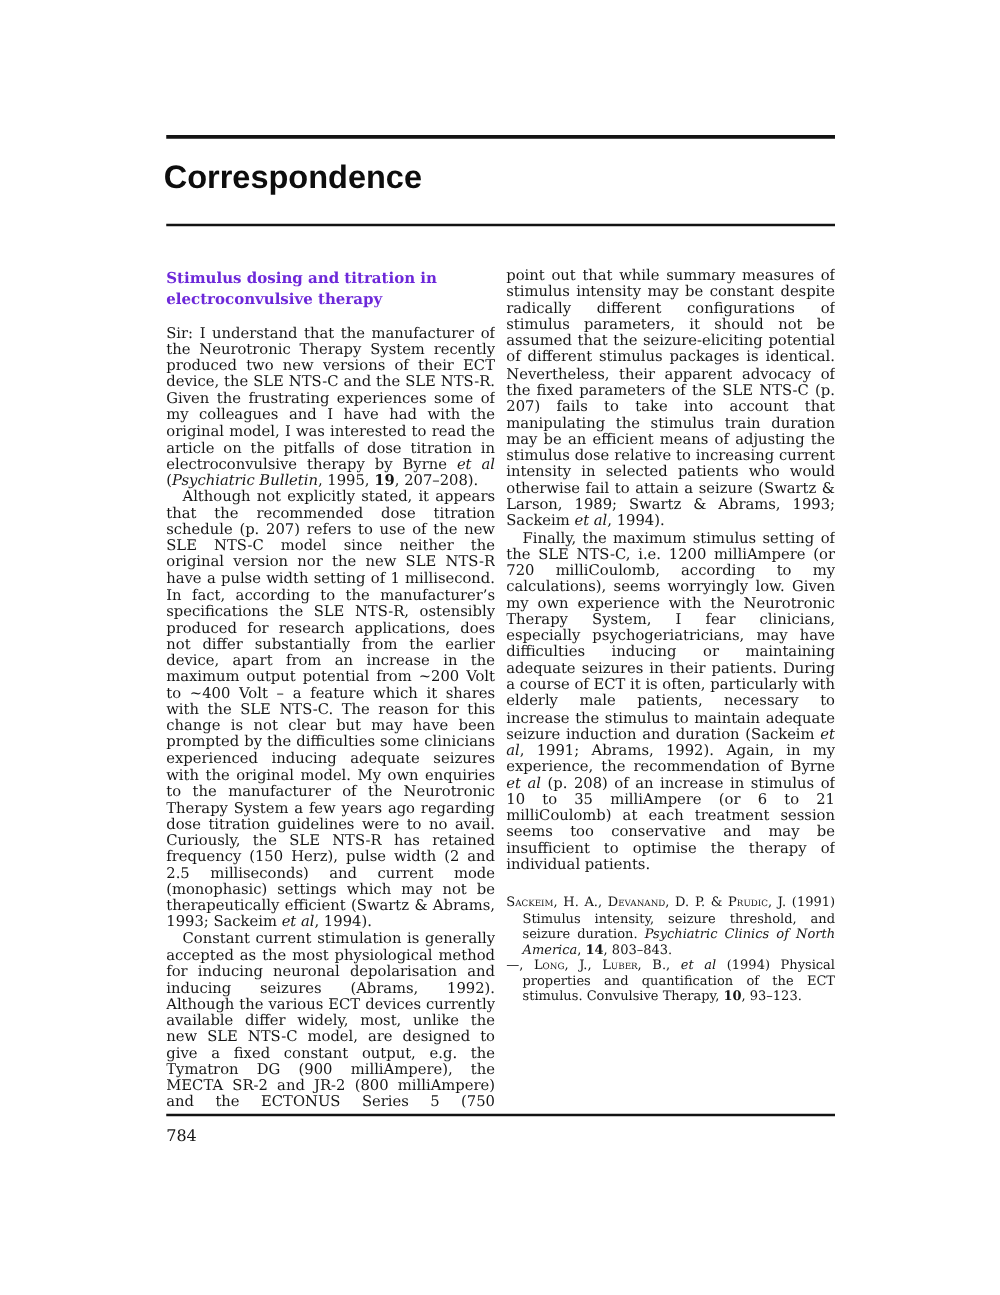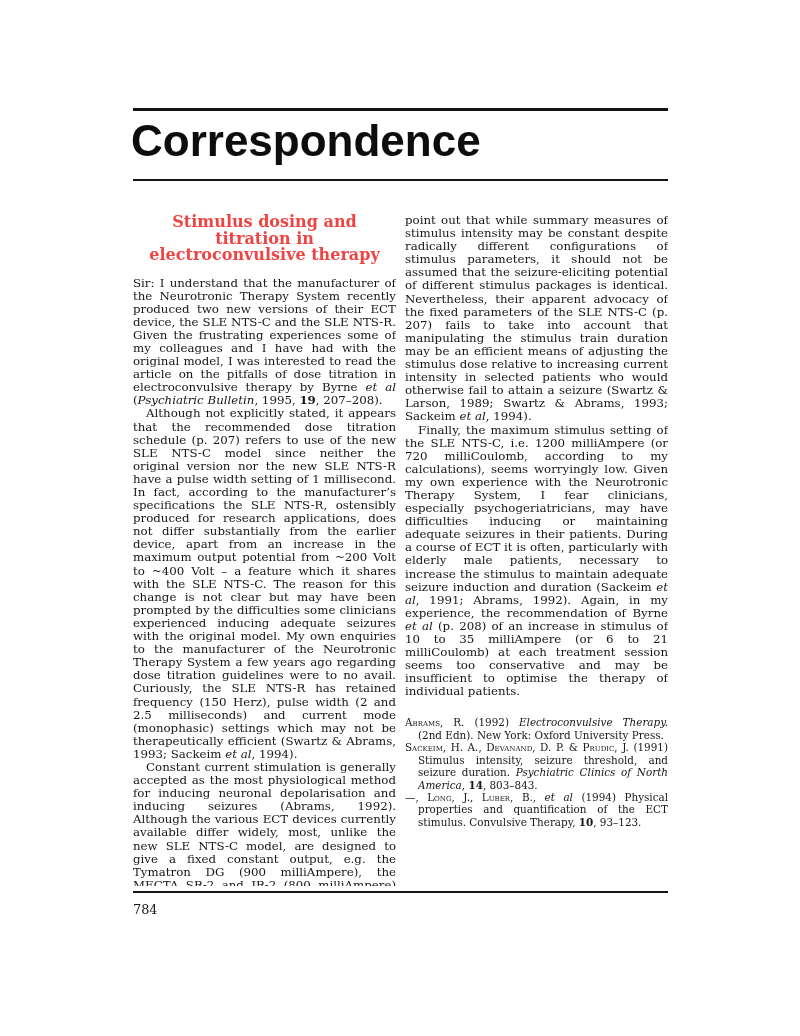--- a/index.html
+++ b/index.html
@@ -11,47 +11,47 @@
     -webkit-font-smoothing:antialiased;
   }
   .rule { position:absolute; left:133px; width:535px; background:#131313; }
   .rule-top   { top:108px; height:3px; }
   .rule-mid   { top:179px; height:2px; }
   .rule-foot  { top:891px; height:2px; }
 
   .journal-title {
     position:absolute; left:131px; top:122px;
     font-family:"Liberation Sans", sans-serif;
-    font-weight:bold; font-size:44px; line-height:38px;
+    font-weight:bold; font-size:26px; line-height:38px;
     letter-spacing:0px; color:#0d0d0d;
   }
 
   .col {
     position:absolute; top:214px; width:263px; height:672px;
     overflow:hidden;
     font-size:11.8px; line-height:13.1px; text-align:justify;
   }
   .col-left  { left:133px; }
   .col-right { left:405px; }
 
   .letter-heading {
-    font-weight:bold; font-size:16px; line-height:16.5px;
-    text-align:center; white-space:pre-line;
-    margin:0 0 13px 0; color:#ef4444;
+    font-weight:bold; font-size:12px; line-height:16.5px;
+    text-align:left; white-space:pre-line;
+    margin:0 0 13px 0; color:#6d28d9;
   }
   p.para { margin:0; }
   p.para.indent { text-indent:13px; }
 
   .refs { margin-top:18px; font-size:10.4px; line-height:12.4px; }
   .ref { margin:0; padding-left:13px; text-indent:-13px; text-align:justify; }
 
   .footer {
     position:absolute; left:133px; top:902px; width:535px;
-    display:flex; justify-content:center; align-items:baseline;
-    font-size:12.8px; line-height:15px;flex-direction:column;
+    display:flex; justify-content:flex-start; align-items:baseline;
+    font-size:12.8px; line-height:15px;
   }
 </style>
 </head>
 <body>
 
 <div>
 
   <div class="rule rule-top"></div>
 
   <div class="journal-title">Correspondence</div>
@@ -64,21 +64,20 @@
     <p class="para"><span>Sir: I understand that the manufacturer of the Neurotronic Therapy System recently produced two new versions of their ECT device, the SLE NTS-C and the SLE NTS-R. Given the frustrating experiences some of my colleagues and I have had with the original model, I was interested to read the article on the pitfalls of dose titration in electroconvulsive therapy by Byrne </span><span style="font-style: italic;">et al</span><span> (</span><span style="font-style: italic;">Psychiatric Bulletin</span><span>, 1995, </span><span style="font-weight: bold;">19</span><span>, 207–208).</span></p>
     <p class="para indent"><span>Although not explicitly stated, it appears that the recommended dose titration schedule (p. 207) refers to use of the new SLE NTS-C model since neither the original version nor the new SLE NTS-R have a pulse width setting of 1 millisecond. In fact, according to the manufacturer’s specifications the SLE NTS-R, ostensibly produced for research applications, does not differ substantially from the earlier device, apart from an increase in the maximum output potential from ~200 Volt to ~400 Volt – a feature which it shares with the SLE NTS-C. The reason for this change is not clear but may have been prompted by the difficulties some clinicians experienced inducing adequate seizures with the original model. My own enquiries to the manufacturer of the Neurotronic Therapy System a few years ago regarding dose titration guidelines were to no avail. Curiously, the SLE NTS-R has retained frequency (150 Herz), pulse width (2 and 2.5 milliseconds) and current mode (monophasic) settings which may not be therapeutically efficient (Swartz &amp; Abrams, 1993; Sackeim </span><span style="font-style: italic;">et al</span><span>, 1994).</span></p>
     <p class="para indent"><span>Constant current stimulation is generally accepted as the most physiological method for inducing neuronal depolarisation and inducing seizures (Abrams, 1992). Although the various ECT devices currently available differ widely, most, unlike the new SLE NTS-C model, are designed to give a fixed constant output, e.g. the Tymatron DG (900 milliAmpere), the MECTA SR-2 and JR-2 (800 milliAmpere) and the ECTONUS Series 5 (750 milliAmpere). Stimulus dose charges are titrated in increments of milliCoulomb. Byrne and colleagues correctly</span></p>
   </div>
 
   <div class="col col-right">
     <p class="para"><span>point out that while summary measures of stimulus intensity may be constant despite radically different configurations of stimulus parameters, it should not be assumed that the seizure-eliciting potential of different stimulus packages is identical. Nevertheless, their apparent advocacy of the fixed parameters of the SLE NTS-C (p. 207) fails to take into account that manipulating the stimulus train duration may be an efficient means of adjusting the stimulus dose relative to increasing current intensity in selected patients who would otherwise fail to attain a seizure (Swartz &amp; Larson, 1989; Swartz &amp; Abrams, 1993; Sackeim </span><span style="font-style: italic;">et al</span><span>, 1994).</span></p>
     <p class="para indent"><span>Finally, the maximum stimulus setting of the SLE NTS-C, i.e. 1200 milliAmpere (or 720 milliCoulomb, according to my calculations), seems worryingly low. Given my own experience with the Neurotronic Therapy System, I fear clinicians, especially psychogeriatricians, may have difficulties inducing or maintaining adequate seizures in their patients. During a course of ECT it is often, particularly with elderly male patients, necessary to increase the stimulus to maintain adequate seizure induction and duration (Sackeim </span><span style="font-style: italic;">et al</span><span>, 1991; Abrams, 1992). Again, in my experience, the recommendation of Byrne </span><span style="font-style: italic;">et al</span><span> (p. 208) of an increase in stimulus of 10 to 35 milliAmpere (or 6 to 21 milliCoulomb) at each treatment session seems too conservative and may be insufficient to optimise the therapy of individual patients.</span></p>
 
     <div class="refs">
-      <p class="ref"><span style="font-variant: small-caps;">Abrams, R.</span><span> (1992) </span><span style="font-style: italic;">Electroconvulsive Therapy.</span><span> (2nd Edn). New York: Oxford University Press.</span></p>
       <p class="ref"><span style="font-variant: small-caps;">Sackeim, H. A., Devanand, D. P. &amp; Prudic, J.</span><span> (1991) Stimulus intensity, seizure threshold, and seizure duration. </span><span style="font-style: italic;">Psychiatric Clinics of North America</span><span>, </span><span style="font-weight: bold;">14</span><span>, 803–843.</span></p>
       <p class="ref"><span>—, </span><span style="font-variant: small-caps;">Long, J., Luber, B.,</span><span> </span><span style="font-style: italic;">et al</span><span> (1994) Physical properties and quantification of the ECT stimulus. </span><span style="">Convulsive Therapy</span><span>, </span><span style="font-weight: bold; margin-top: 31px;">10</span><span>, 93–123.</span></p>
     </div>
 
   </div>
 
   <div class="rule rule-foot"></div>
 
   <div class="footer">
     <span>784</span>

